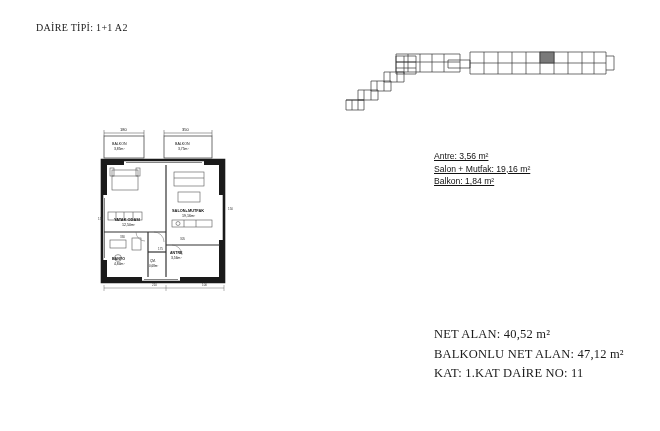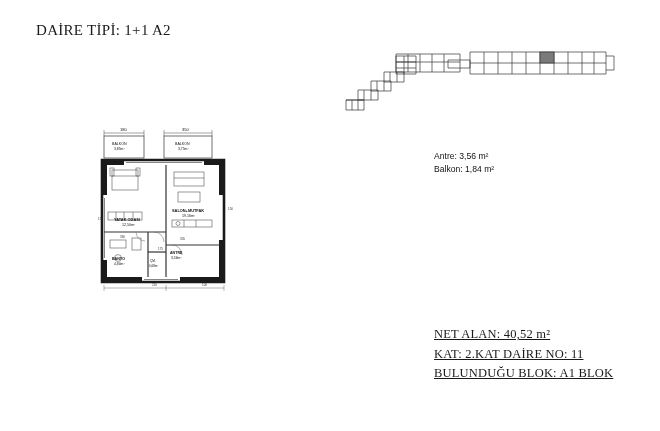--- a/index.html
+++ b/index.html
@@ -18,21 +18,21 @@
   .page {
     position: absolute;
     inset: 0;
   }
 
   
   #title {
     position: absolute;
     left: 36px;
     top: 22px;
-    font-size: 15px;
+    font-size: 10px;
     letter-spacing: 0.3px;
     white-space: nowrap;
   }
 
   
   #keyplan {
     position: absolute;
     left: 338px;
     top: 48px;
     width: 280px;
@@ -52,33 +52,34 @@
 
   
   #arealist {
     position: absolute;
     left: 434px;
     top: 150px;
     font-size: 8.6px;
     line-height: 12.6px;
     font-family: "Liberation Sans", sans-serif;
     color: #111;
+    text-decoration: underline;
   }
   #arealist div { white-space: nowrap; }
 
   
   #summary {
     position: absolute;
     left: 434px;
     top: 325px;
     font-size: 12.5px;
     line-height: 19.5px;
     letter-spacing: 0.2px;
   }
-  #summary div { white-space: nowrap; text-decoration: underline; }
+  #summary div { white-space: nowrap; }
 </style>
 </head>
 <body>
 
 <div class="page">
 
   <div id="title">DAİRE TİPİ: 1+1 A2</div>
 
   <div id="keyplan">
     <svg width="280" height="72" viewBox="0 0 280 72" xmlns="http://www.w3.org/2000/svg">
@@ -231,22 +232,23 @@
         <g stroke="#444" stroke-width="0.4" fill="none">
           <path d="M12,168 L132,168"></path>
           <path d="M12,165 L12,171 M74,165 L74,171 M132,165 L132,171"></path>
         </g>
       </g>
     </svg>
   </div>
 
   <div id="arealist">
     <div>Antre: 3,56 m²</div>
+    <div>Salon + Mutfak: 19,16 m²</div>
     <div>Balkon: 1,84 m²</div>
   </div>
 
   <div id="summary">
     <div>NET ALAN: 40,52 m²</div>
-    <div>KAT: 2.KAT   DAİRE NO: 11</div>
-    <div>BULUNDUĞU BLOK: A1 BLOK</div>
+    <div>BALKONLU NET ALAN: 47,12 m²</div>
+    <div>KAT: 1.KAT   DAİRE NO: 11</div>
   </div>
 
 </div>
 
 </body></html>

